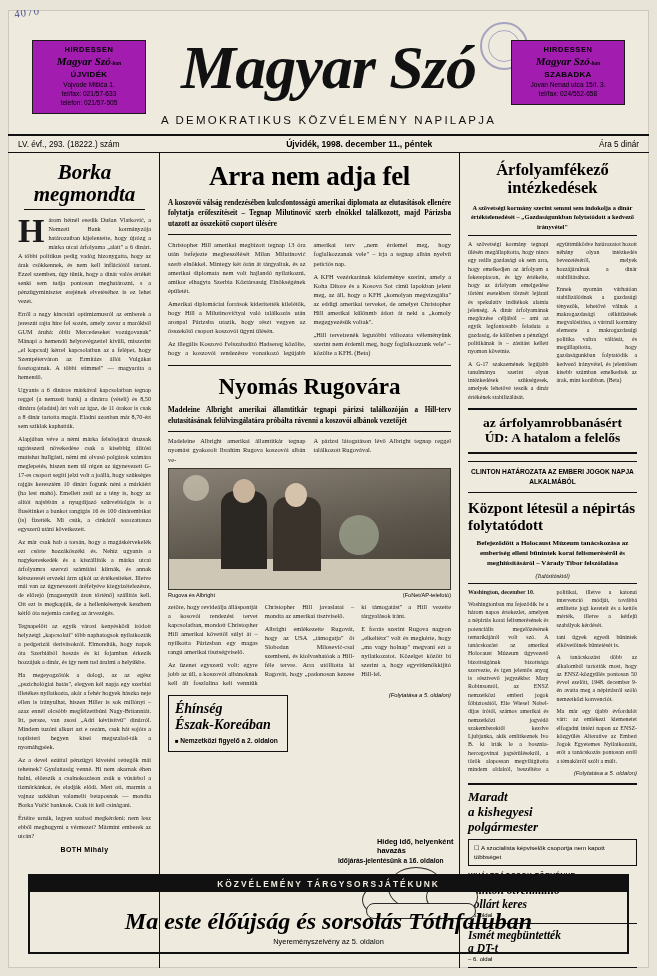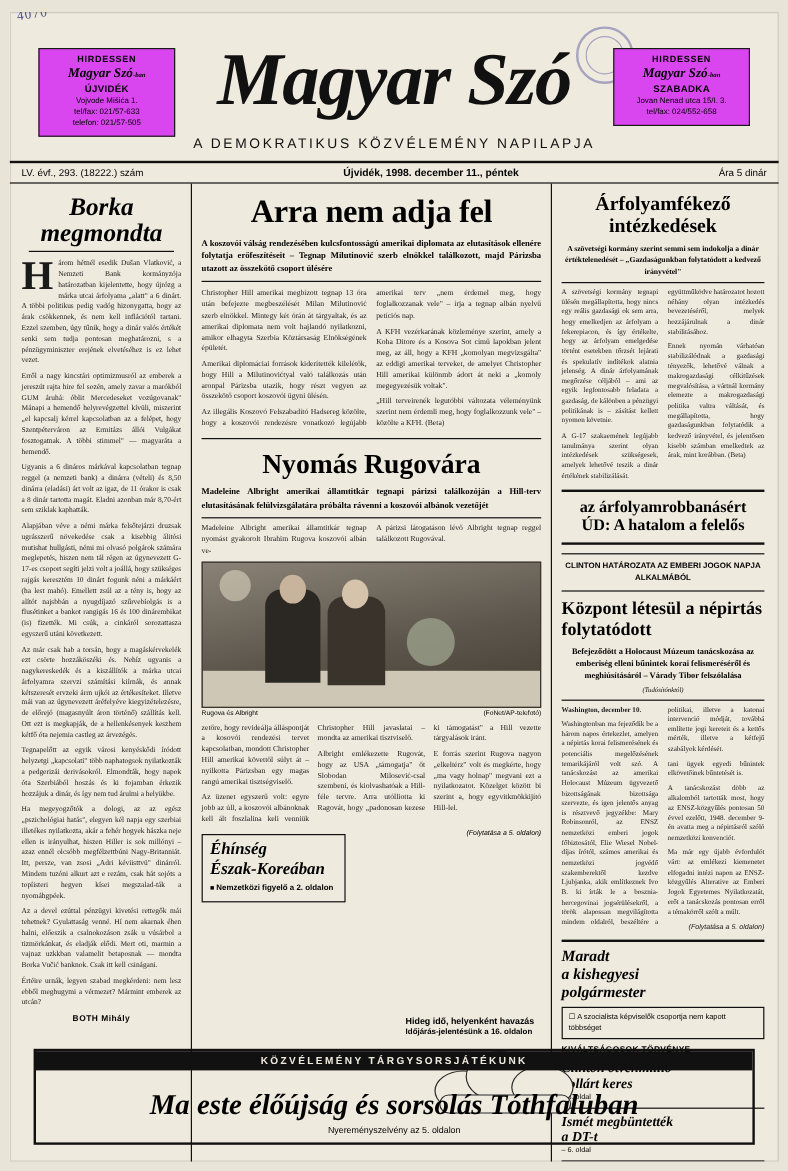--- a/index.html
+++ b/index.html
@@ -16,21 +16,21 @@
     box-shadow:0 0 0 1px #cfc9ba inset;
     overflow:hidden;
   }
   
   .masthead{position:relative;height:122px;}
   .scribble{position:absolute;left:6px;top:-4px;font-size:11px;color:#4a4f8c;transform:rotate(-8deg);font-family:"Liberation Serif",serif;letter-spacing:1px;}
   .stamp{position:absolute;left:472px;top:12px;width:44px;height:44px;border:2px solid #6a6aa8;border-radius:50%;opacity:.55;}
   .stamp:after{content:"";position:absolute;left:6px;top:6px;right:6px;bottom:6px;border:1px solid #6a6aa8;border-radius:50%;}
   .earbox{
     position:absolute;top:30px;width:108px;border:1px solid #1a1a1a;
-    text-align:center;padding:4px 2px 5px;background:#d946ef;
+    text-align:center;padding:4px 2px 5px;background:#a21caf;
     font-family:"Liberation Sans", sans-serif;
   }
   .earbox.left{left:24px;}
   .earbox.right{right:24px;}
   .ear-l1{font-size:7.5px;letter-spacing:.6px;font-weight:bold;}
   .ear-logo{font-family:"Liberation Serif",serif;font-style:italic;font-weight:bold;font-size:11px;margin:1px 0 3px;}
   .ear-l3{font-size:8px;font-weight:bold;letter-spacing:.3px;margin-bottom:2px;}
   .ear-l4,.ear-l5,.ear-l6{font-size:6.6px;line-height:1.35;}
   .title{
     position:absolute;left:0;right:0;top:22px;text-align:center;
@@ -111,21 +111,21 @@
   .tud{text-align:center;font-size:5.6px;font-style:italic;margin-bottom:4px;}
   .dateline{font-weight:bold;}
   
   .maradt{border-top:2px solid #111;margin-top:6px;padding-top:5px;}
   .maradt-title{font-family:"Liberation Serif",serif;font-style:italic;font-weight:bold;font-size:13px;line-height:1.15;margin-bottom:4px;}
   .ticklist{border:1px solid #111;padding:4px 5px;font-family:"Liberation Sans",sans-serif;font-size:6.2px;line-height:1.4;}
   .ticklist div:before{content:"☐ ";}
   .minihead{font-family:"Liberation Sans",sans-serif;font-size:7px;font-weight:bold;letter-spacing:.3px;margin:6px 0 3px;}
   .miniitem{font-family:"Liberation Serif",serif;font-style:italic;font-weight:bold;font-size:11.5px;line-height:1.15;margin-top:5px;}
   .miniref{font-family:"Liberation Sans",sans-serif;font-style:normal;font-size:6px;font-weight:normal;display:block;margin-top:1px;}
-  .weather-title{font-family:"Liberation Sans",sans-serif;font-size:7.4px;font-weight:bold;}
+  .weather-title{font-family:"Liberation Sans",sans-serif;font-size:7.4px;font-weight:bold;margin-left:39px;}
   .weather-sub{font-family:"Liberation Sans",sans-serif;font-size:6.6px;font-weight:bold;margin-top:2px;}
   .cloud{position:absolute;left:24px;top:26px;width:120px;height:52px;}
   .cloud .c{position:absolute;background:#efeade;border:1.2px solid #2a2a2a;border-radius:50%;}
   .cloud .c1c{left:0;top:20px;width:46px;height:32px;}
   .cloud .c2c{left:26px;top:4px;width:54px;height:40px;}
   .cloud .c3c{left:64px;top:16px;width:50px;height:34px;}
   .cloud .base{left:4px;top:40px;width:108px;height:14px;border-radius:8px;}
   
   .banner{margin:6px 10px 0;border:2px solid #111;}
   .banner-top{background:#111;color:#efeade;text-align:center;font-family:"Liberation Sans",sans-serif;font-size:8.4px;letter-spacing:2px;padding:3px 0 3px;font-weight:bold;}

